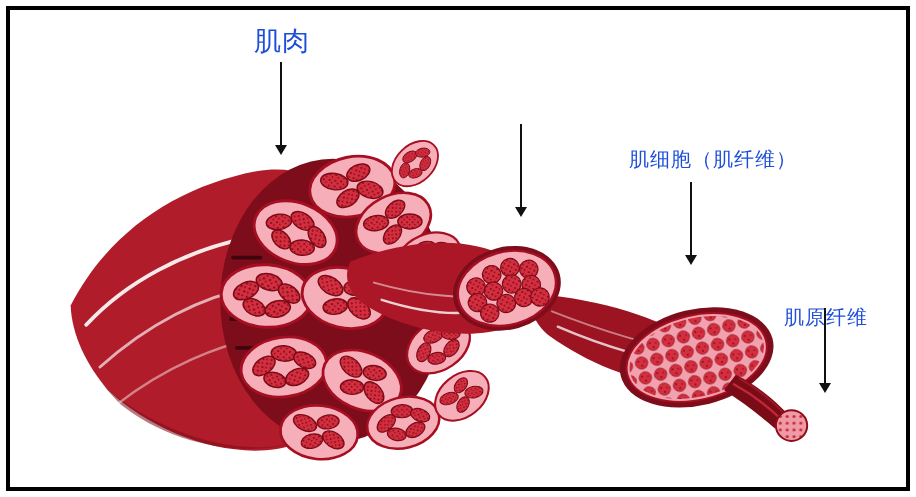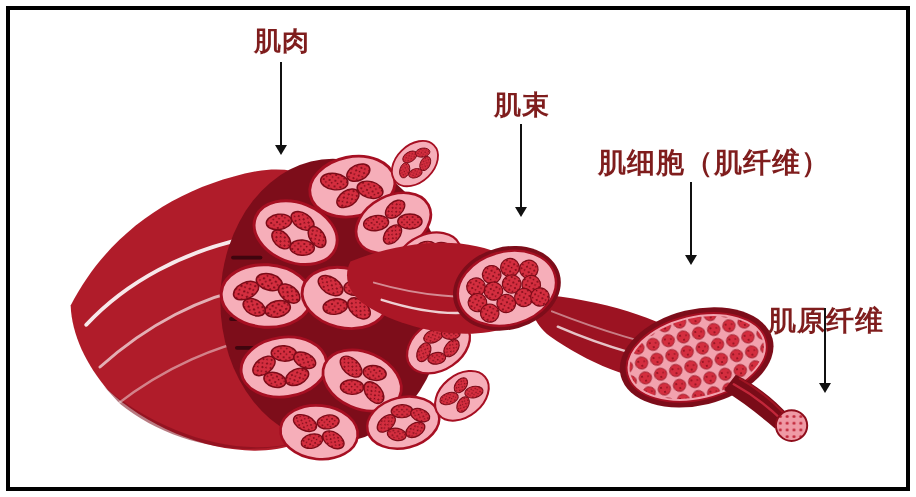--- a/index.html
+++ b/index.html
@@ -6,29 +6,29 @@
   body{width:916px;height:497px;position:relative;font-family:"DejaVu Sans","Liberation Sans",sans-serif;}
   .frame{
     position:absolute; inset:6px;
     border:4px solid #000;
     background:#fff;
     overflow:hidden;
   }
   .illustration{position:absolute;left:0;top:0;width:100%;height:100%;}
   .label{
     position:absolute;
-    color:#7f1d1d;
-    font-weight:700;
+    color:#1d4ed8;
+    font-weight:400;
     text-align:center;
     letter-spacing:1px;
     line-height:1.1;
     white-space:nowrap;
   }
   .label.big{font-size:27px;}
-  .label.med{font-size:28px;}
+  .label.med{font-size:20px;}
   .arrow{
     position:absolute;
     width:2px;
     background:#111;
   }
   .arrow::after{
     content:"";
     position:absolute;
     bottom:-9px; left:-5px;
     border:6px solid transparent;
@@ -186,21 +186,20 @@
         <circle cx="-5" cy="15" r="9.5"></circle>
         <circle cx="14" cy="14" r="9.5"></circle>
         <circle cx="30" cy="18" r="9.5"></circle>
       </g>
     </g>
   </svg>
 
   <div class="label big" style="left:222px; top:16px; width:100px;">肌肉</div>
   <div class="arrow" style="left:270px; top:52px; height:84px;"></div>
 
-  <div class="label big" style="left:462px; top:80px; width:100px;">肌束</div>
   <div class="arrow" style="left:510px; top:114px; height:84px;"></div>
 
   <div class="label med" style="left:588px; top:138px; width:230px;">肌细胞（肌纤维）</div>
   <div class="arrow" style="left:680px; top:172px; height:74px;"></div>
 
   <div class="label med" style="left:756px; top:264px; width:120px;margin-top:32px;">肌原纤维</div>
   <div class="arrow" style="left:814px; top:298px; height:76px;"></div>
 
 </div>
 

